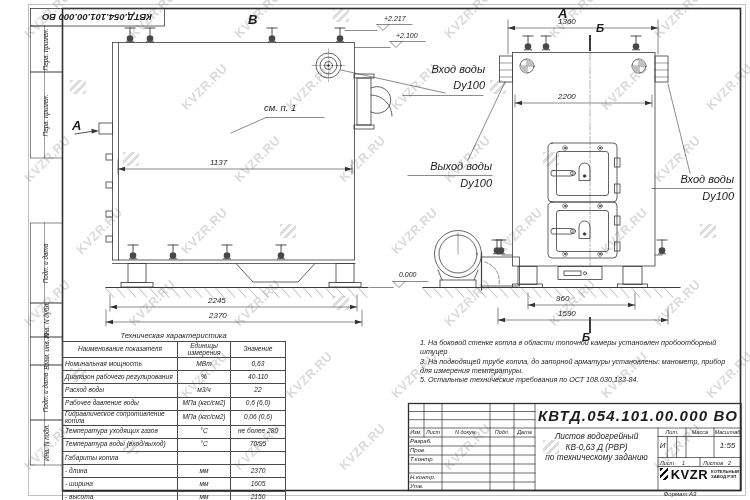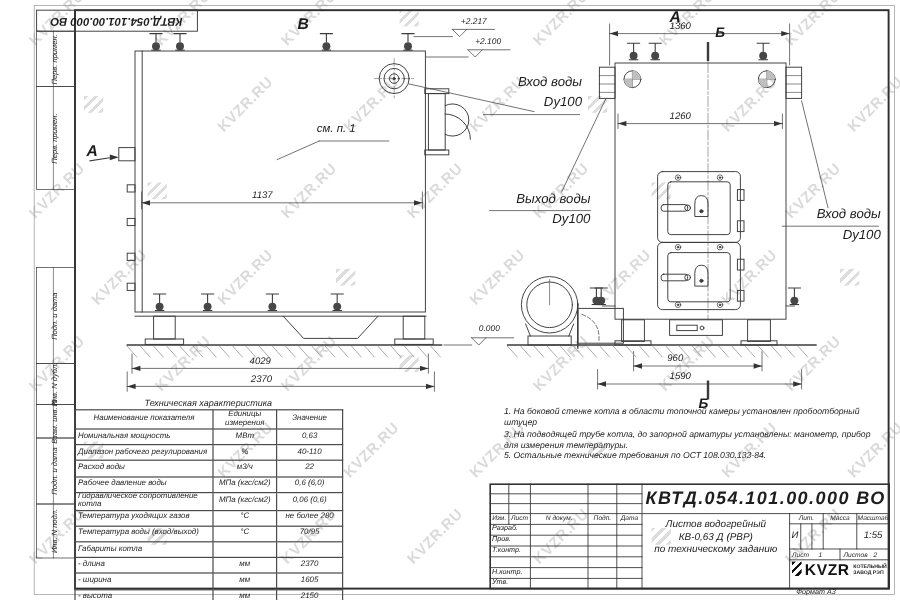--- a/index.html
+++ b/index.html
@@ -425,24 +425,24 @@
   <div class="lbl big" style="left:558px;top:6px">А</div>
   <div class="lbl big" style="left:596px;top:22px;font-size:11.5px">Б</div>
   <div class="lbl big" style="left:582px;top:331px;font-size:11.5px">Б</div>
   <div class="lbl" style="left:264px;top:102px;font-size:9.5px">см. п. 1</div>
 
   <div class="lbl elev" style="left:384px;top:15px">+2.217</div>
   <div class="lbl elev" style="left:396px;top:32px">+2.100</div>
   <div class="lbl elev" style="left:399px;top:271px">0.000</div>
 
   <div class="lbl dim" style="left:210px;top:158px">1137</div>
-  <div class="lbl dim" style="left:208px;top:296px">4029</div>
+  <div class="lbl dim" style="left:208px;top:296px">2245</div>
   <div class="lbl dim" style="left:209px;top:311px">2370</div>
   <div class="lbl dim" style="left:558px;top:17px">1360</div>
-  <div class="lbl dim" style="left:558px;top:92px">1260</div>
+  <div class="lbl dim" style="left:558px;top:92px">2200</div>
   <div class="lbl dim" style="left:556px;top:294px">960</div>
   <div class="lbl dim" style="left:558px;top:309px">1590</div>
 
   <div class="lbl pipe" style="left:401px;top:63px">Вход воды</div>
   <div class="lbl pipe" style="left:401px;top:79px">Dy100</div>
   <div class="lbl pipe" style="left:408px;top:160px">Выход воды</div>
   <div class="lbl pipe" style="left:408px;top:177px">Dy100</div>
   <div class="lbl pipe" style="left:650px;top:173px">Вход воды</div>
   <div class="lbl pipe" style="left:650px;top:190px">Dy100</div>
 

